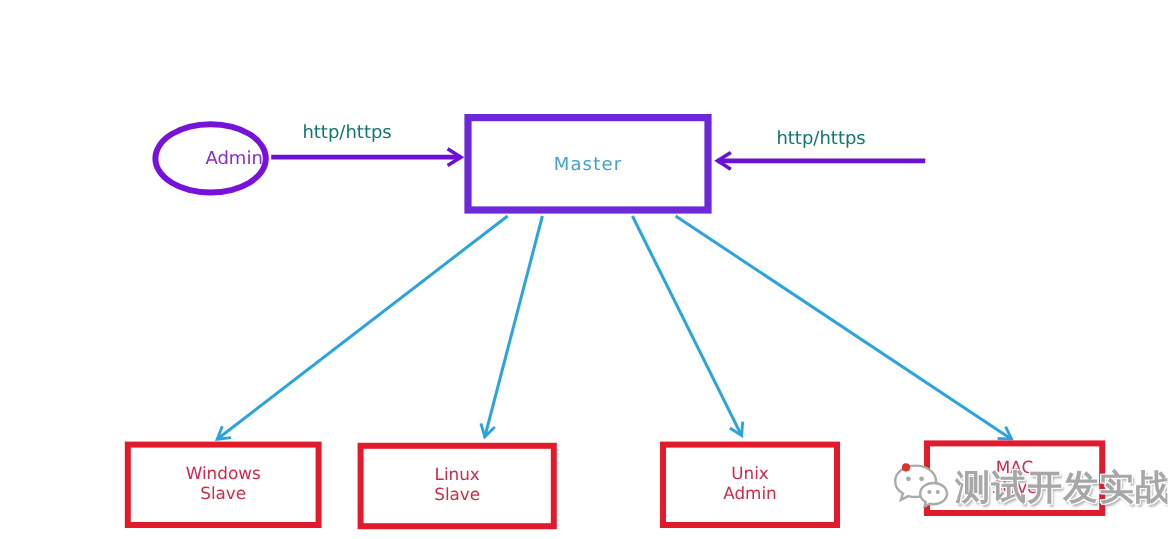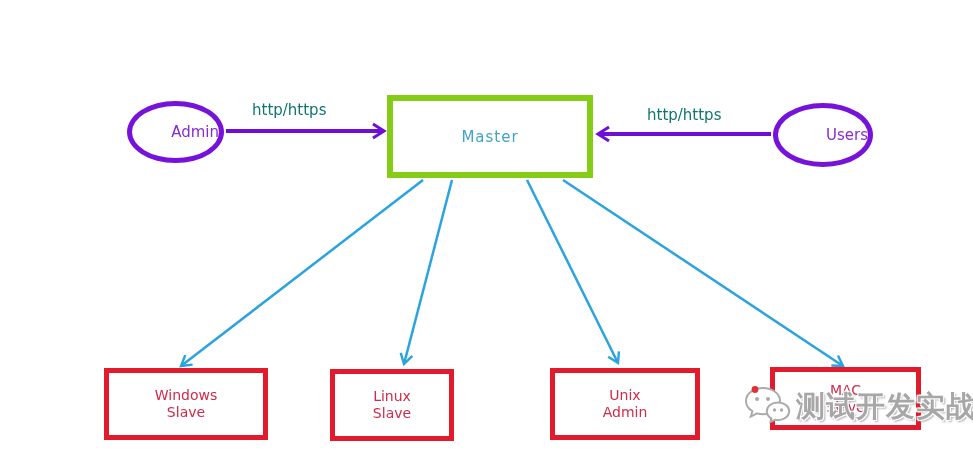--- a/index.html
+++ b/index.html
@@ -28,21 +28,21 @@
     font-size: 15px;
     background: transparent;
   }
   .node-admin { left: 127px; top: 101px; width: 97px; height: 62px; }
   .node-users { left: 773px; top: 103px; width: 100px; height: 64px; }
   .node-master {
     position: absolute;
     left: 387px; top: 95px;
     width: 206px; height: 83px;
     box-sizing: border-box;
-    border: 6px solid #84cc16;
+    border: 6px solid #6d28d9;
     display: flex;
     align-items: center;
     justify-content: center;
     color: #41A3C9;
     font-size: 15px;
     letter-spacing: 1px;
     background: #ffffff;
   }
   .edge-label {
     position: absolute;
@@ -60,21 +60,21 @@
     align-items: center;
     justify-content: center;
     text-align: center;
     color: #CF2B4B;
     font-size: 14px;
     line-height: 17px;
     white-space: pre-line;
     background: #ffffff;
   }
   .slave-windows { left: 104px; top: 368px; width: 164px; height: 72px; }
-  .slave-linux   { left: 330px; top: 369px; width: 124px; height: 72px; }
+  .slave-linux   { left: 298px; top: 369px; width: 166px; height: 72px; }
   .slave-unix    { left: 550px; top: 368px; width: 150px; height: 72px; }
   .slave-mac     { left: 770px; top: 367px; width: 151px; height: 63px; }
   .watermark {
     position: absolute;
     left: 743px; top: 383px;
     display: flex;
     align-items: center;
     gap: 3px;
     z-index: 5;
     pointer-events: none;
@@ -111,23 +111,20 @@
     <line x1="771" y1="134" x2="598" y2="134" stroke="#6E0FD6" stroke-width="4" marker-end="url(#mk-purple)"></line>
     <line x1="423" y1="180" x2="181" y2="366" stroke="#2AA3DE" stroke-width="2.5" marker-end="url(#mk-cyan)"></line>
     <line x1="452" y1="180" x2="404" y2="364" stroke="#2AA3DE" stroke-width="2.5" marker-end="url(#mk-cyan)"></line>
     <line x1="527" y1="180" x2="618" y2="363" stroke="#2AA3DE" stroke-width="2.5" marker-end="url(#mk-cyan)"></line>
     <line x1="563" y1="180" x2="843" y2="366" stroke="#2AA3DE" stroke-width="2.5" marker-end="url(#mk-cyan)"></line>
   </svg>
 
   <div class="node-ellipse node-admin">
     <span>Admin</span>
   </div>
-  <div class="node-ellipse node-users">
-    <span>Users</span>
-  </div>
 
   <div class="node-master">
     <span>Master</span>
   </div>
 
   <div class="edge-label edge-label-left">http/https</div>
   <div class="edge-label edge-label-right">http/https</div>
 
   <div class="node-slave slave-windows">
     <span>Windows

